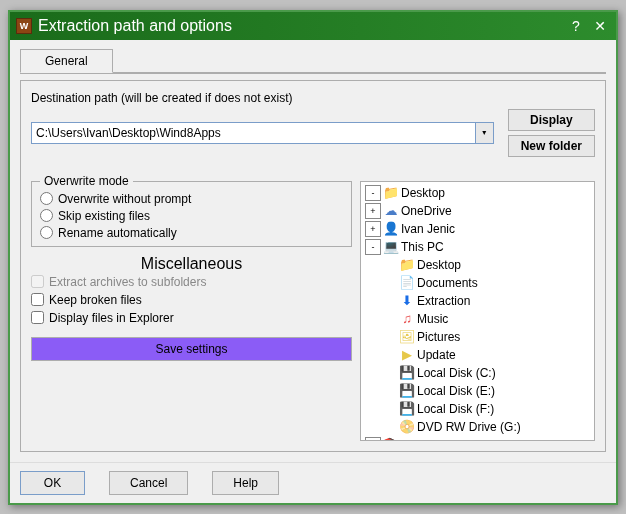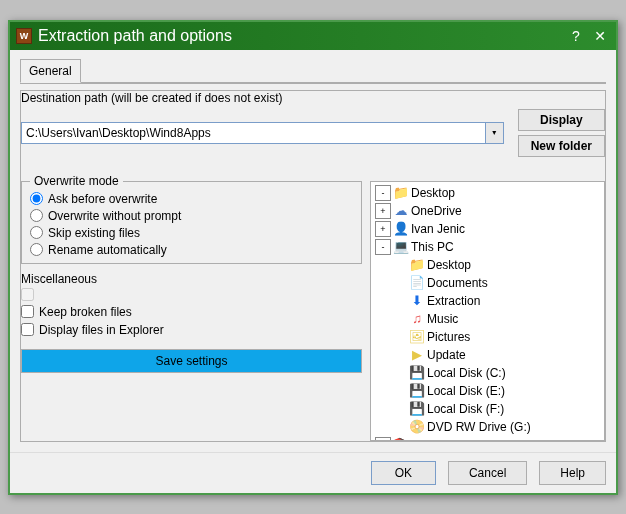--- a/index.html
+++ b/index.html
@@ -75,38 +75,39 @@
     }
     
     .tabs {
       display: flex;
       gap: 2px;
       border-bottom: 2px solid #adadad;
       padding-bottom: 0;
       margin-bottom: 0;
     }
     .tab {
-      padding: 4px 8px;
+      padding: 4px 24px;
       background: #e0e0e0;
       border: 1px solid #adadad;
       border-bottom: none;
       cursor: pointer;
       font-size: 12px;
       position: relative;
       bottom: -1px;
     }
     .tab.active {
       background: #f0f0f0;
       border-bottom: 1px solid #f0f0f0;
       z-index: 1;
     }
     
     .content {
       border: 1px solid #adadad;
       background: #f0f0f0;
+      padding: 10px;
       display: flex;
       flex-direction: column;
       gap: 24px;
     }
     .dest-label {
       font-size: 12px;
       margin-bottom: 4px;
     }
     .dest-group {
       display: flex;
@@ -201,35 +202,36 @@
       height: 13px;
       cursor: pointer;
       flex-shrink: 0;
     }
     .misc-group {
       display: flex;
       flex-direction: column;
       gap: 4px;
     }
     .misc-label {
-      font-size: 12px;
+      font-size: 16px;
       margin-bottom: 2px;
+      text-align: center;
     }
     .checkbox-disabled {
       color: #888;
     }
     .save-btn-row {
       display: flex;
       justify-content: center;
       margin-top: 4px;
     }
     .save-btn {
       padding: 4px 20px;
       border: 1px solid #adadad;
-      background: #0ea5e9;
+      background: #8b5cf6;
       cursor: pointer;
       font-size: 12px;
       width: 100%;
     }
     
     .tree-item {
       display: flex;
       align-items: center;
       gap: 2px;
       padding: 1px 2px;
@@ -260,22 +262,21 @@
       justify-content: center;
       font-size: 11px;
       flex-shrink: 0;
     }
     .tree-label {
       font-size: 12px;
     }
     
     .dialog-footer {
       display: flex;
-      justify-content: flex-end;
-      gap: 12px;
+      gap: 24px;
       padding: 8px 10px;
       border-top: 1px solid #ddd;
     }
     .footer-btn {
       padding: 4px 20px;
       border: 1px solid #adadad;
       background: #e8e8e8;
       cursor: pointer;
       font-size: 12px;
       min-width: 65px;
@@ -324,43 +325,40 @@
 
       <div class="main-content">
 
         <div class="left-panel">
 
 
           <div class="group-box">
             <span class="group-label">Overwrite mode</span>
             <div class="radio-group">
               <label class="radio-item">
-                <input type="radio" name="overwrite" checked="" style="">
-                <span>Ask before overwrite</span>
-              </label>
-              <label class="radio-item">
                 <input type="radio" name="overwrite" style="">
                 <span>Overwrite without prompt</span>
               </label>
               <label class="radio-item">
                 <input type="radio" name="overwrite" style="">
                 <span>Skip existing files</span>
               </label>
               <label class="radio-item">
                 <input type="radio" name="overwrite" style="">
                 <span>Rename automatically</span>
               </label>
             </div>
           </div>
 
           <div>
             <div class="misc-label">Miscellaneous</div>
             <div class="misc-group">
               <label class="checkbox-item checkbox-disabled">
                 <input type="checkbox" disabled="" style="">
+                <span>Extract archives to subfolders</span>
               </label>
               <label class="checkbox-item">
                 <input type="checkbox" style="">
                 <span>Keep broken files</span>
               </label>
               <label class="checkbox-item">
                 <input type="checkbox" style="">
                 <span>Display files in Explorer</span>
               </label>
             </div>

